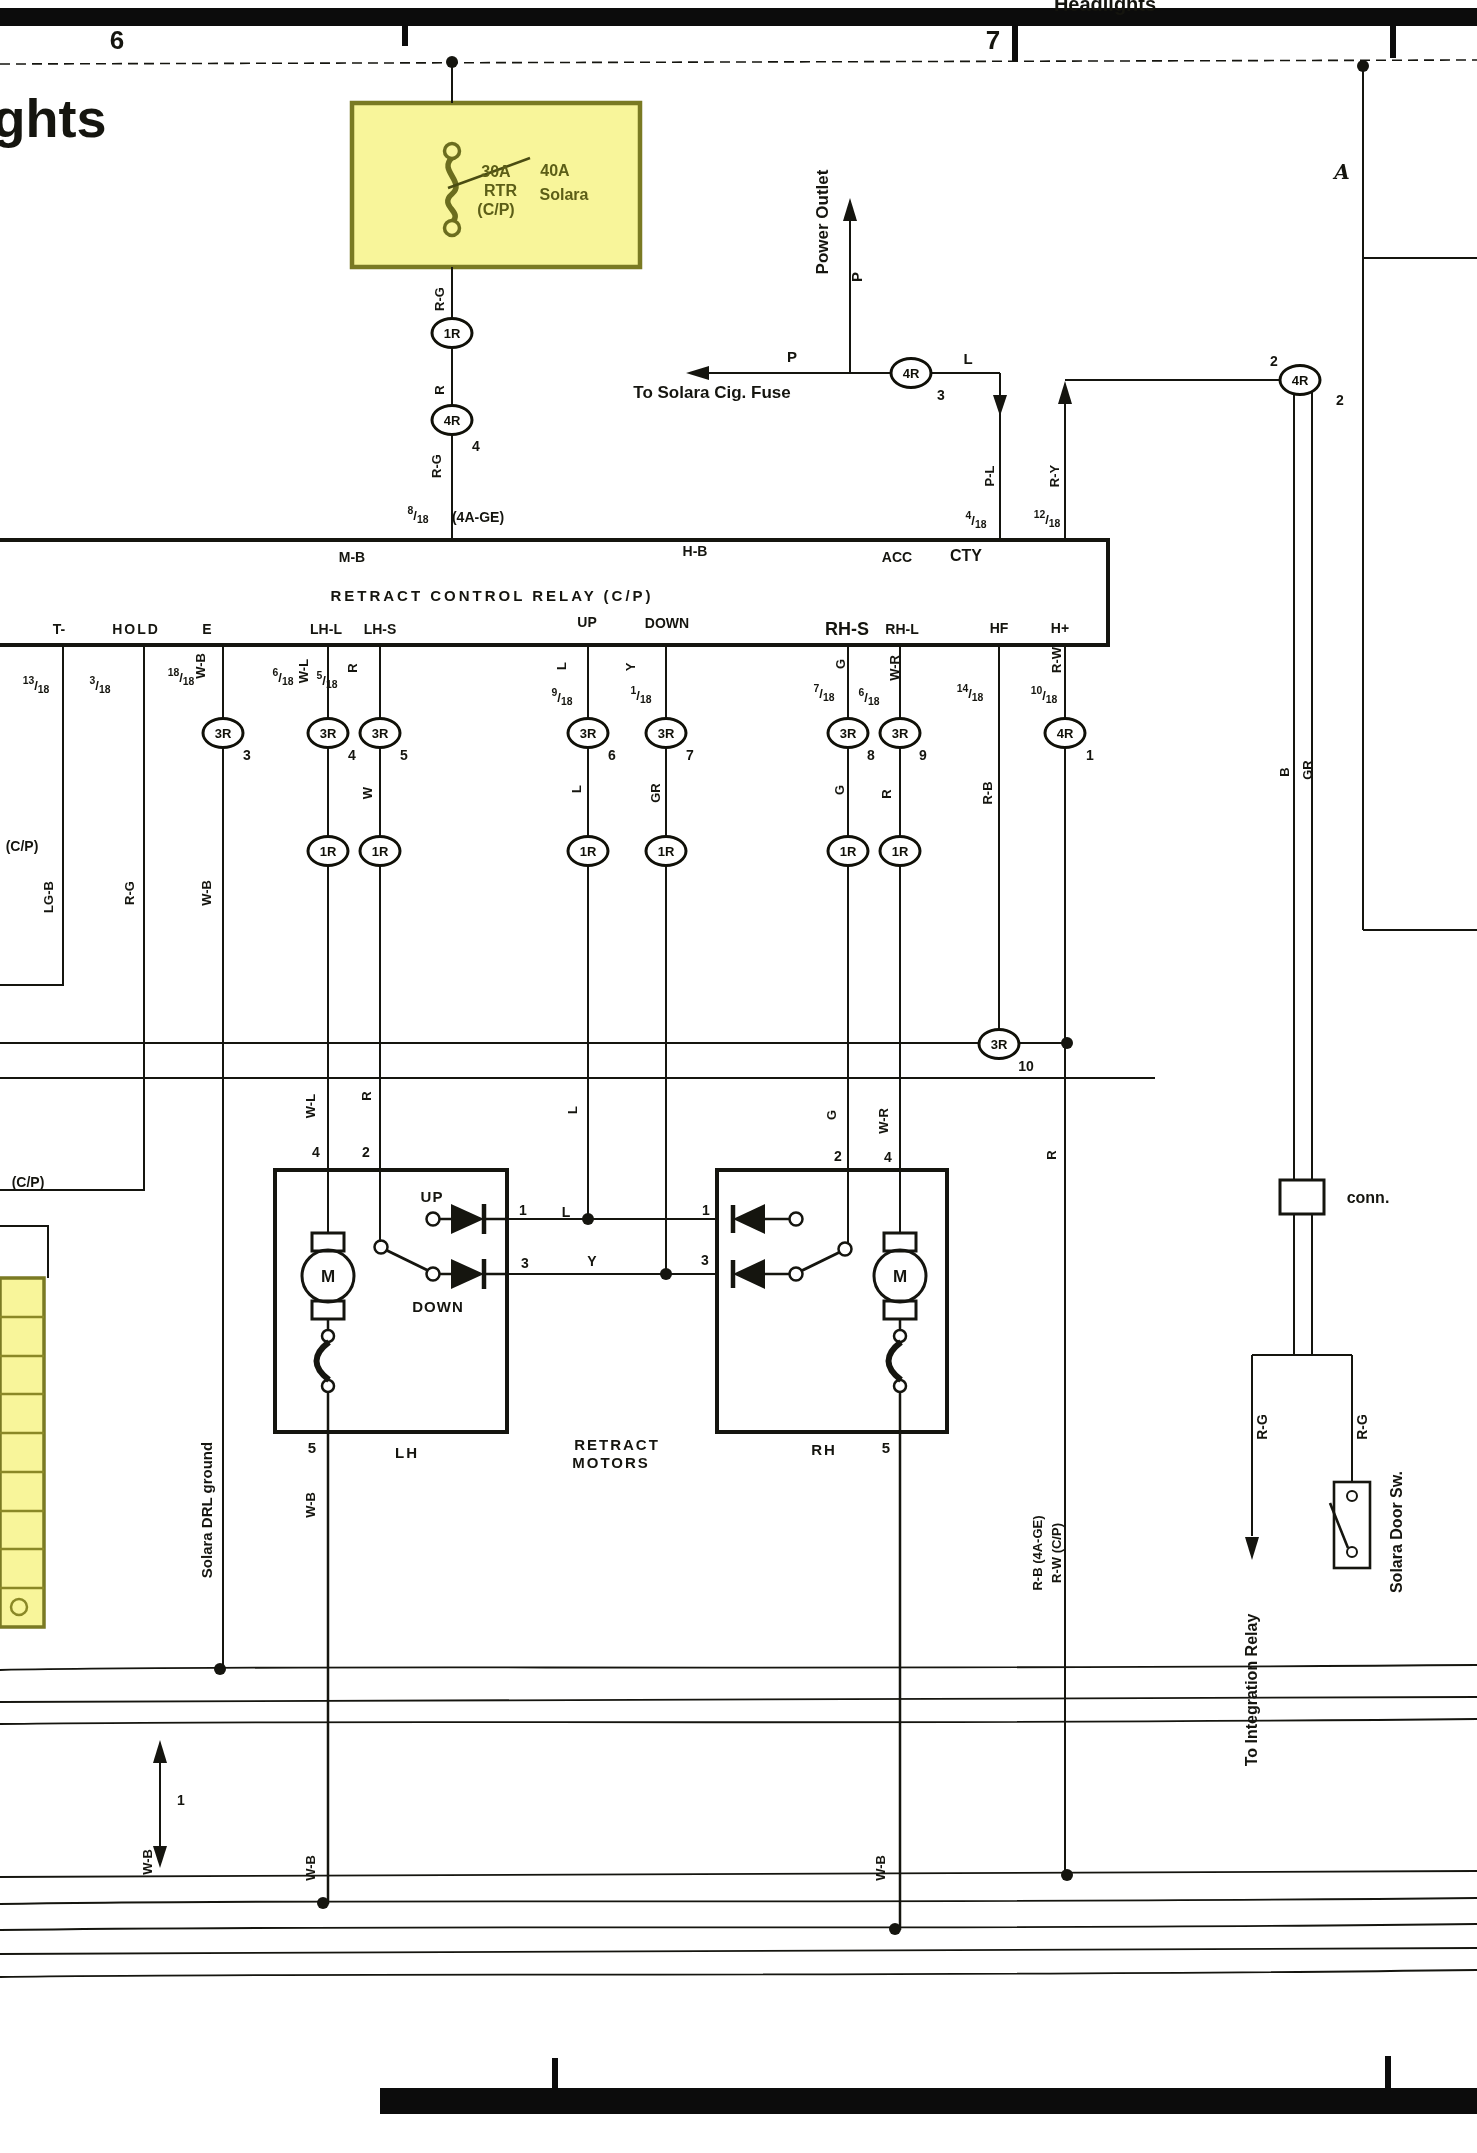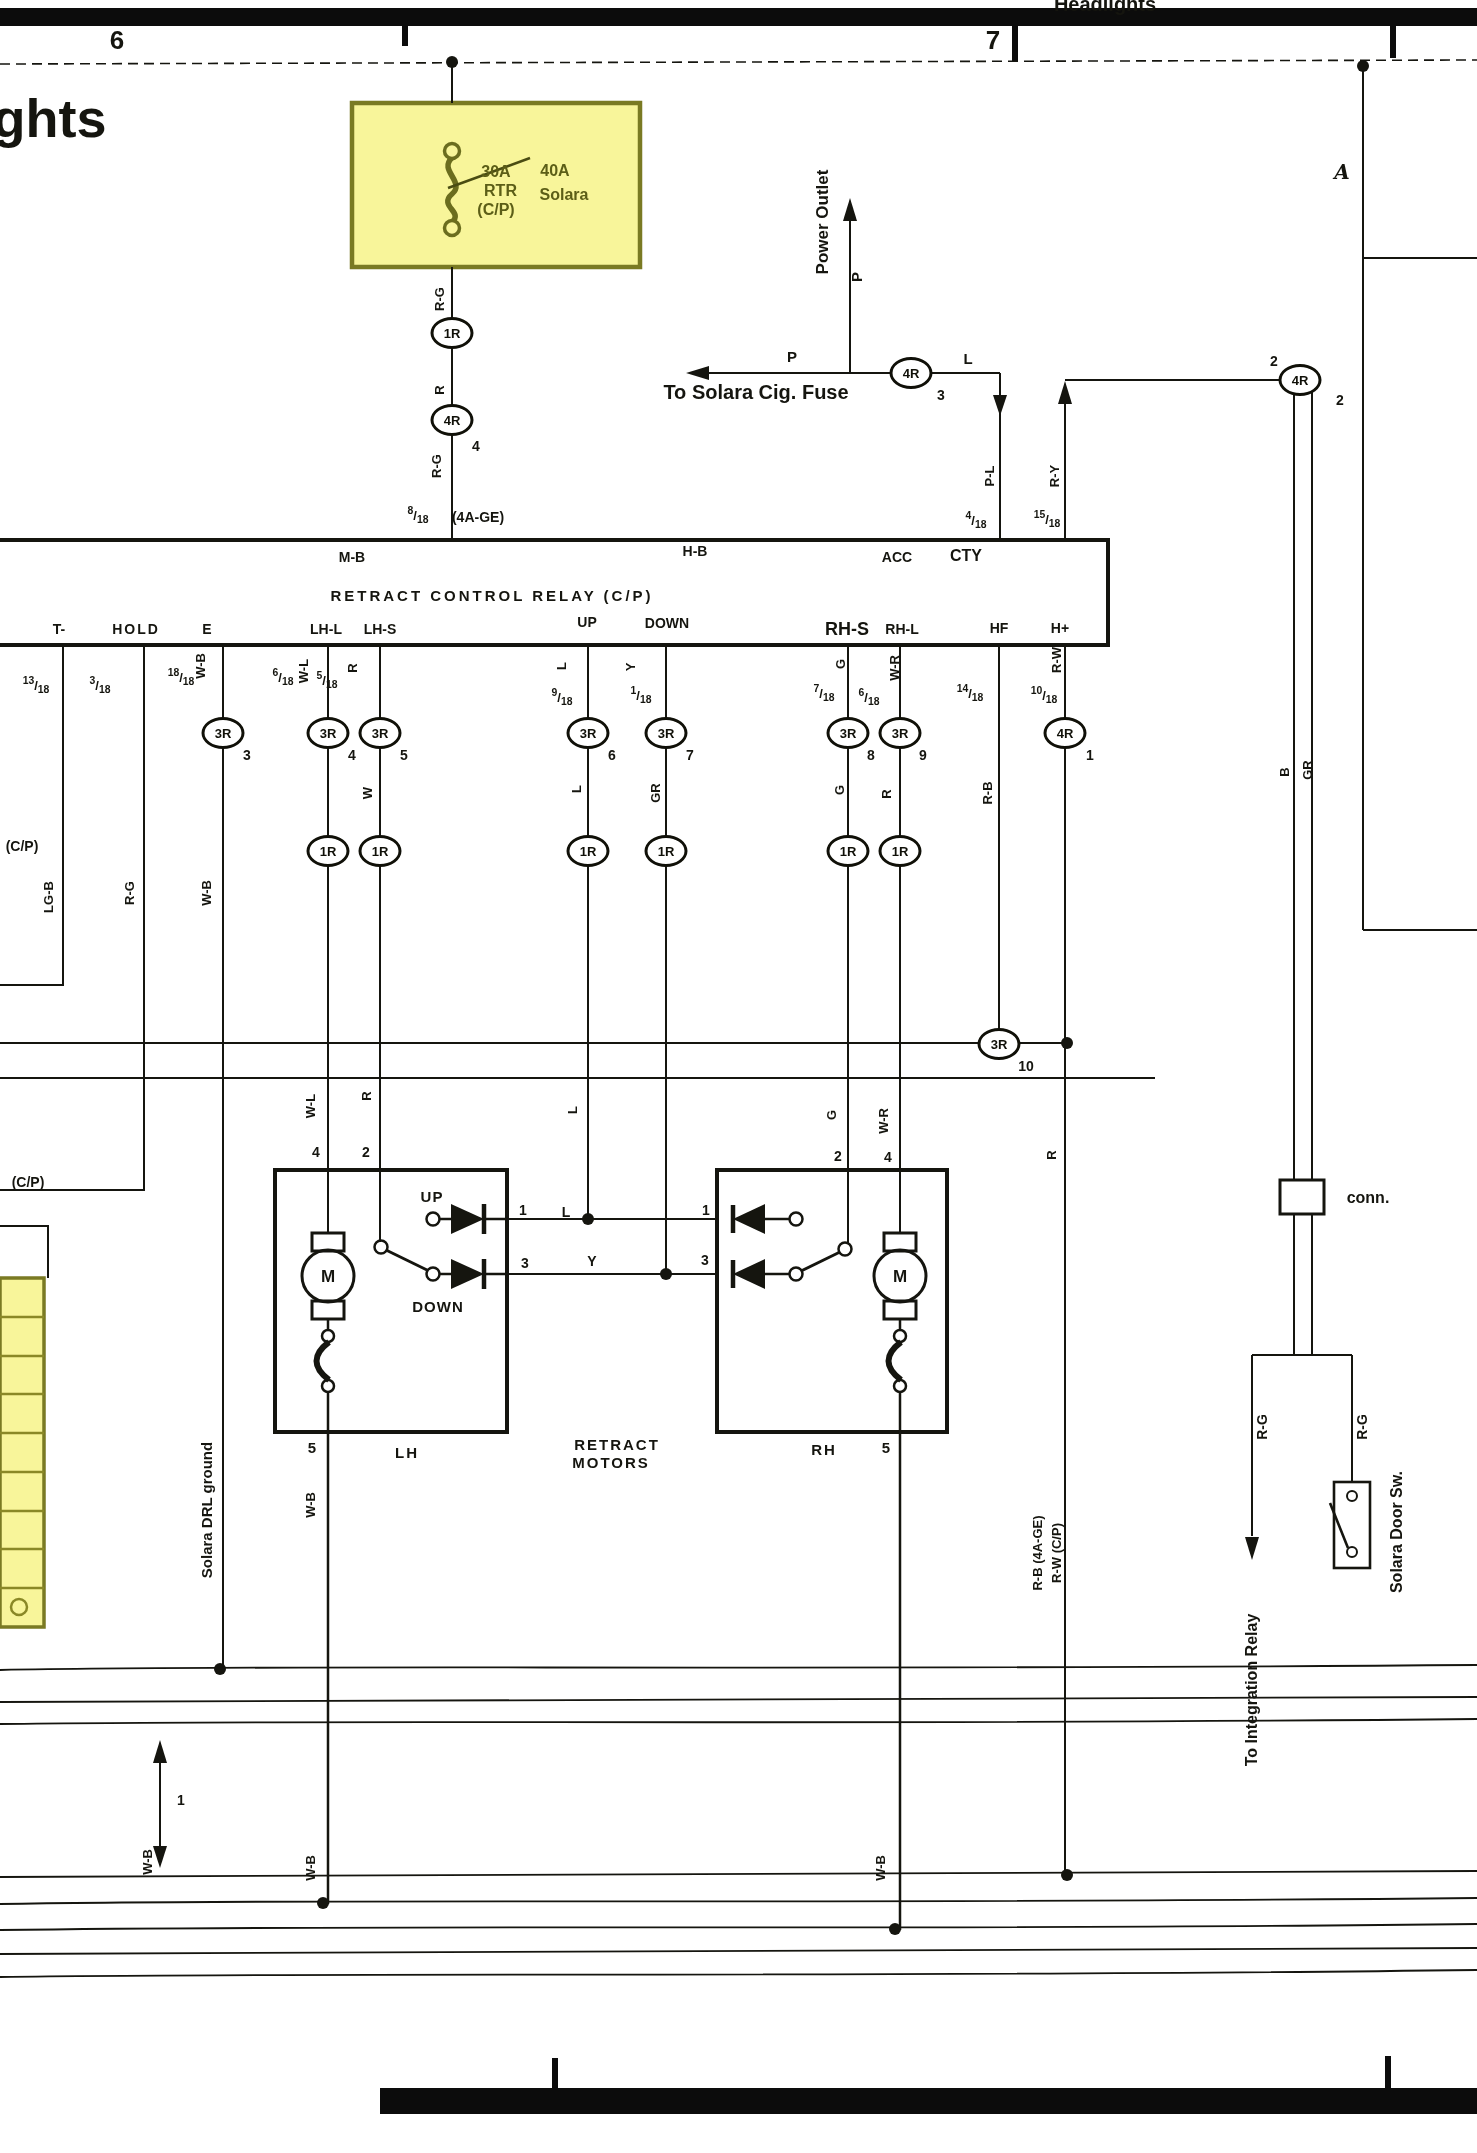--- a/index.html
+++ b/index.html
@@ -206,21 +206,21 @@
     <div class="lbl" style="left: 181px; top: 678px; font-size: 13px;"><span class="num">18</span><span>/</span><span class="den">18</span></div>
     <div class="lbl" style="left: 283px; top: 678px; font-size: 13px;"><span class="num">6</span><span>/</span><span class="den">18</span></div>
     <div class="lbl" style="left: 327px; top: 681px; font-size: 13px;"><span class="num">5</span><span>/</span><span class="den">18</span></div>
     <div class="lbl" style="left: 562px; top: 698px; font-size: 13px;"><span class="num">9</span><span>/</span><span class="den">18</span></div>
     <div class="lbl" style="left: 641px; top: 696px; font-size: 13px;"><span class="num">1</span><span>/</span><span class="den">18</span></div>
     <div class="lbl" style="left: 824px; top: 694px; font-size: 13px;"><span class="num">7</span><span>/</span><span class="den">18</span></div>
     <div class="lbl" style="left: 869px; top: 698px; font-size: 13px;"><span class="num">6</span><span>/</span><span class="den">18</span></div>
     <div class="lbl" style="left: 970px; top: 694px; font-size: 13px;"><span class="num">14</span><span>/</span><span class="den">18</span></div>
     <div class="lbl" style="left: 1044px; top: 696px; font-size: 13px;"><span class="num">10</span><span>/</span><span class="den">18</span></div>
     <div class="lbl" style="left: 976px; top: 521px; font-size: 13px;"><span class="num">4</span><span>/</span><span class="den">18</span></div>
-    <div class="lbl" style="left: 1047px; top: 520px; font-size: 13px;"><span class="num">15</span><span>/</span><span class="den">18</span></div>
+    <div class="lbl" style="left: 1047px; top: 520px; font-size: 13px;"><span class="num">12</span><span>/</span><span class="den">18</span></div>
     <div class="lbl rot" style="left: 200px; top: 666px; font-size: 13px;">W-B</div>
     <div class="lbl rot" style="left: 303px; top: 671px; font-size: 13px;">W-L</div>
     <div class="lbl rot" style="left: 352px; top: 668px; font-size: 13px;">R</div>
     <div class="lbl rot" style="left: 561px; top: 666px; font-size: 13px;">L</div>
     <div class="lbl rot" style="left: 630px; top: 667px; font-size: 13px;">Y</div>
     <div class="lbl rot" style="left: 840px; top: 664px; font-size: 13px;">G</div>
     <div class="lbl rot" style="left: 894px; top: 668px; font-size: 13px;">W-R</div>
     <div class="lbl rot" style="left: 1056px; top: 660px; font-size: 13px;">R-W</div>
     <div class="lbl rot" style="left: 989px; top: 476px; font-size: 13px;">P-L</div>
     <div class="lbl rot" style="left: 1054px; top: 476px; font-size: 13px;">R-Y</div>
@@ -264,21 +264,21 @@
     <div class="lbl" style="left: 900px; top: 1276px; font-size: 17px;">M</div>
     <div class="lbl" style="left: 312px; top: 1447px; font-size: 15px;">5</div>
     <div class="lbl" style="left: 407px; top: 1452px; font-size: 15px; letter-spacing: 2px;">LH</div>
     <div class="lbl" style="left: 617px; top: 1444px; font-size: 15px; letter-spacing: 2px;">RETRACT</div>
     <div class="lbl" style="left: 611px; top: 1462px; font-size: 15px; letter-spacing: 2px;">MOTORS</div>
     <div class="lbl" style="left: 824px; top: 1449px; font-size: 15px; letter-spacing: 2px;">RH</div>
     <div class="lbl" style="left: 886px; top: 1447px; font-size: 15px;">5</div>
     <div class="lbl rot" style="left: 822px; top: 222px; font-size: 17px;">Power Outlet</div>
     <div class="lbl rot" style="left: 856px; top: 277px; font-size: 15px;">P</div>
     <div class="lbl" style="left: 792px; top: 356px; font-size: 15px;">P</div>
-    <div class="lbl" style="left: 756px; top: 392px; font-size: 20px;">To Solara Cig. Fuse</div>
+    <div class="lbl" style="left: 712px; top: 392px; font-size: 17px;">To Solara Cig. Fuse</div>
     <div class="lbl" style="left: 941px; top: 395px; font-size: 14px;">3</div>
     <div class="lbl" style="left: 968px; top: 358px; font-size: 15px;">L</div>
     <div class="lbl" style="left: 1274px; top: 361px; font-size: 14px;">2</div>
     <div class="lbl" style="left: 1340px; top: 400px; font-size: 14px;">2</div>
     <div class="lbl it" style="left: 1342px; top: 172px; font-size: 20px;">A</div>
     <div class="lbl rot" style="left: 1284px; top: 772px; font-size: 13px;">B</div>
     <div class="lbl rot" style="left: 1307px; top: 770px; font-size: 13px;">GR</div>
     <div class="lbl" style="left: 1368px; top: 1198px; font-size: 16px;">conn.</div>
     <div class="lbl rot" style="left: 1262px; top: 1427px; font-size: 14px;">R-G</div>
     <div class="lbl rot" style="left: 1362px; top: 1427px; font-size: 14px;">R-G</div>

